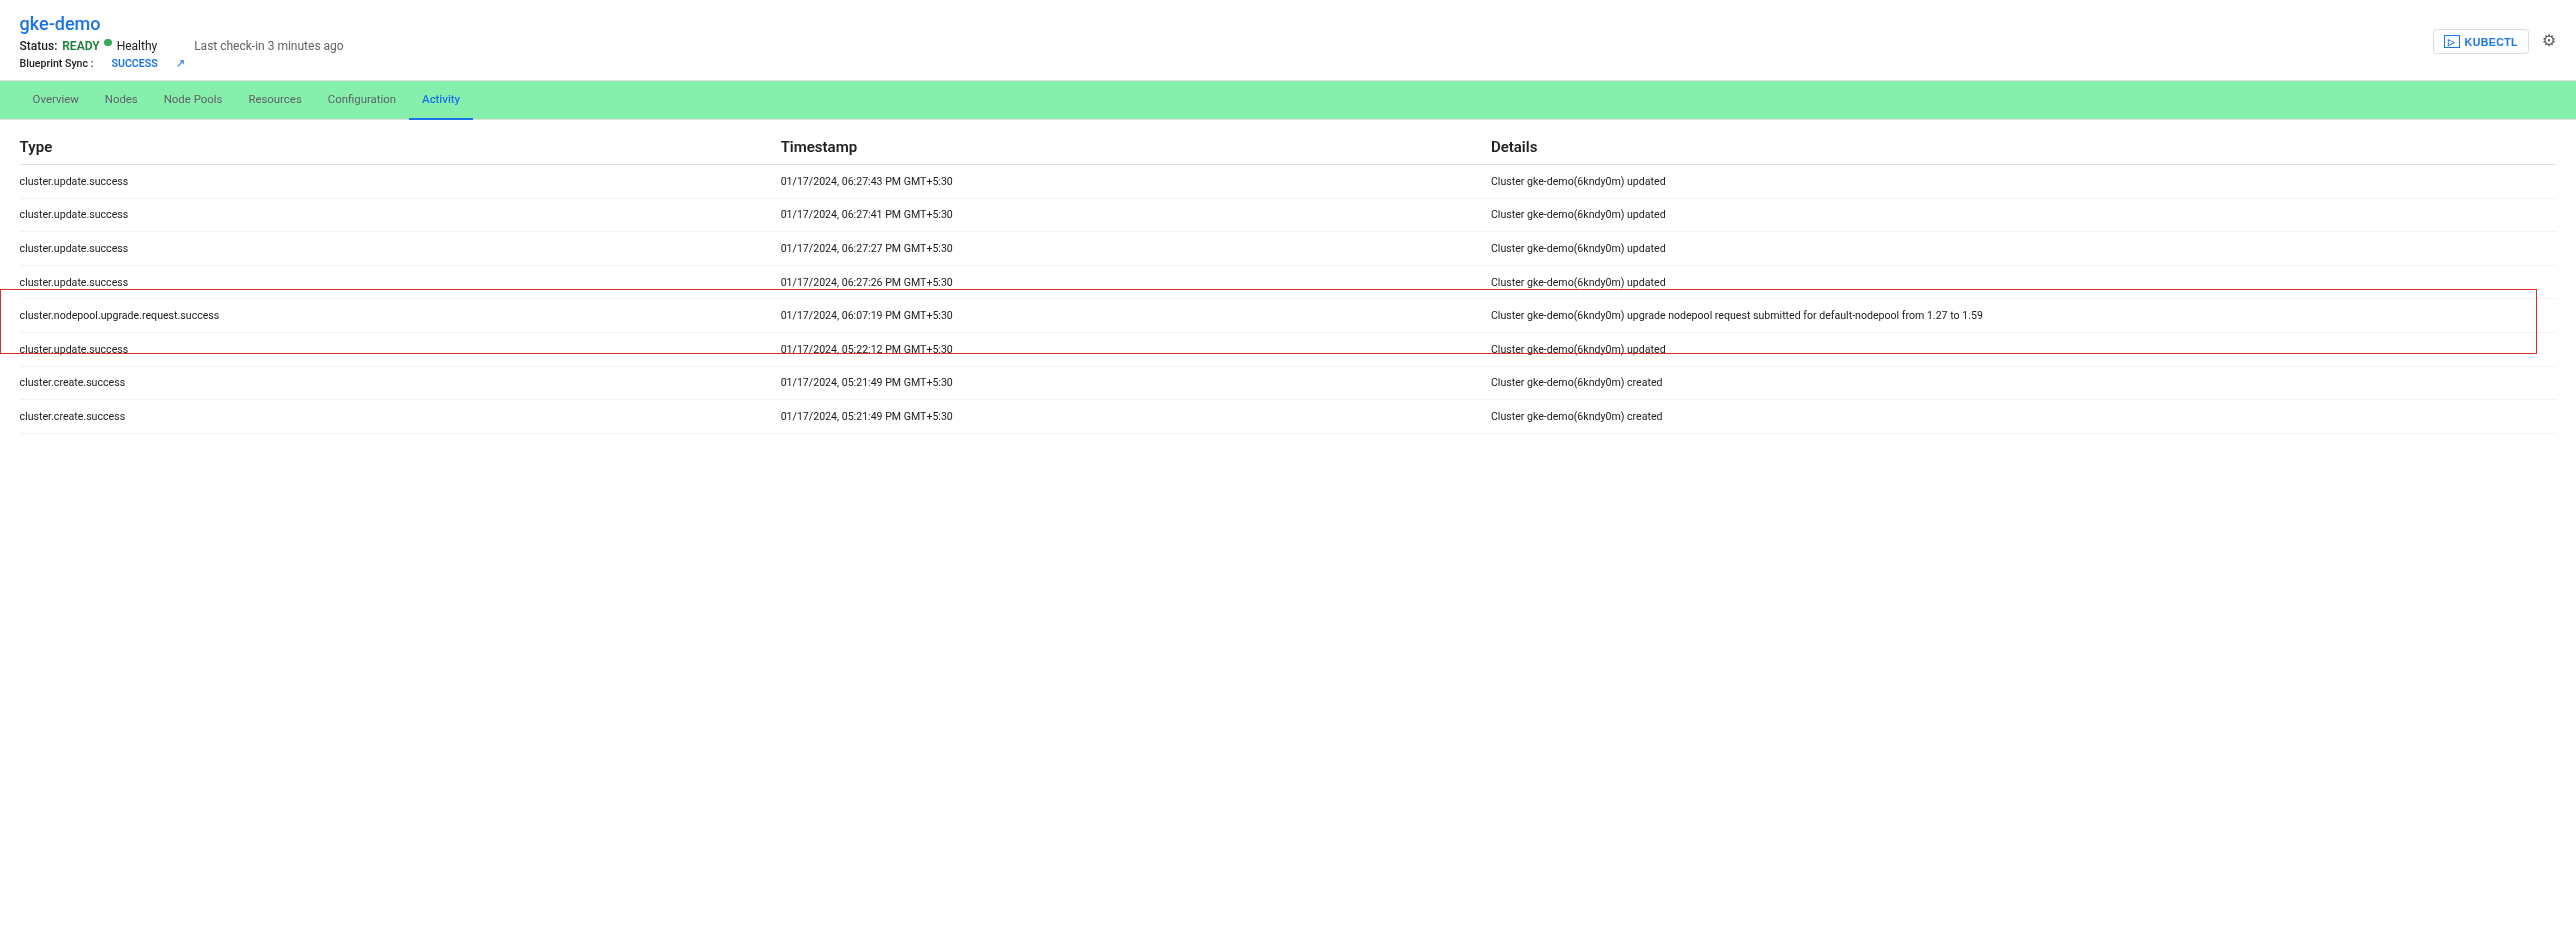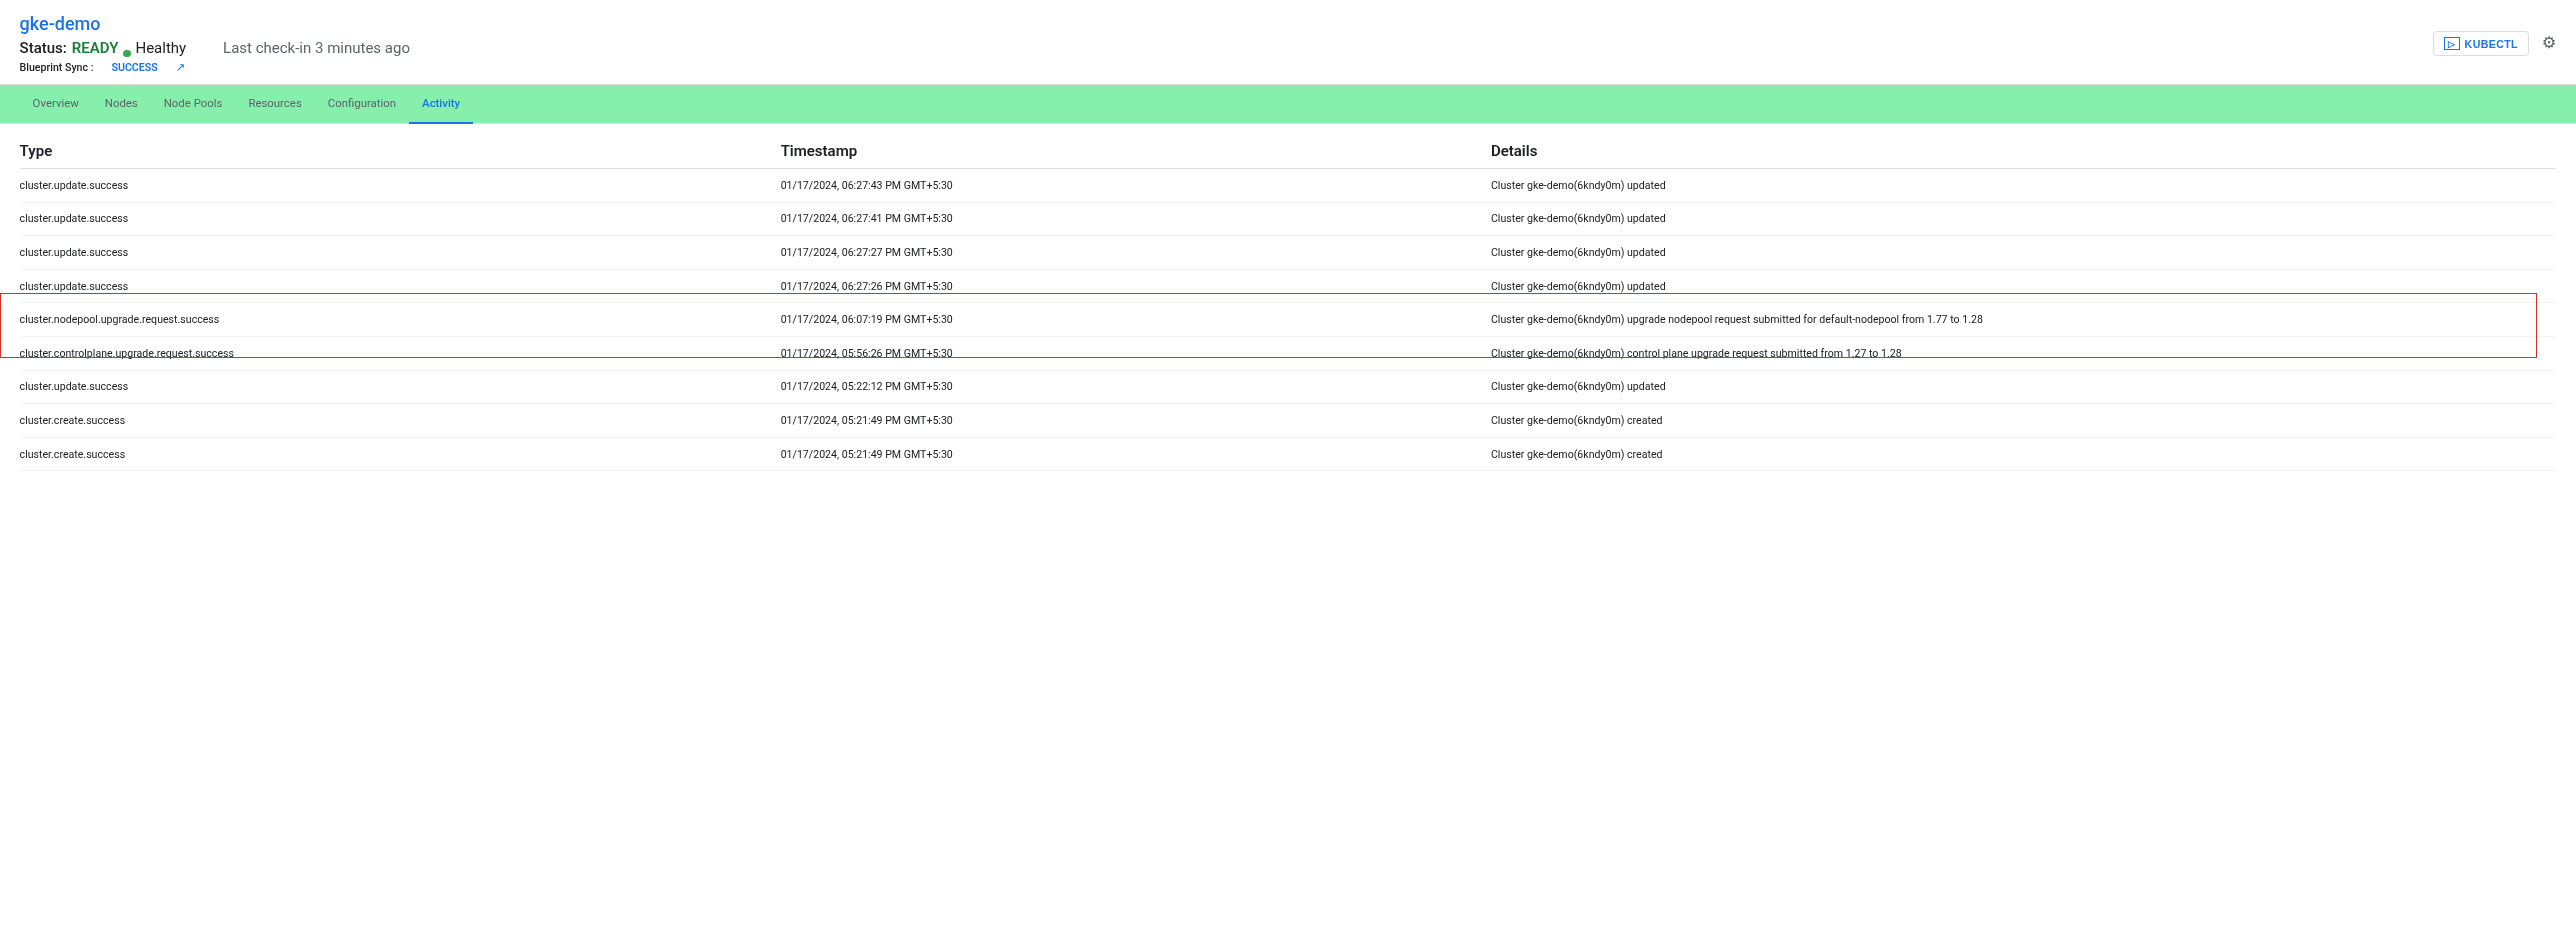--- a/index.html
+++ b/index.html
@@ -24,23 +24,23 @@
       color: #1a73e8;
     }
     .header-meta {
       margin-top: 4.9px;
       display: flex;
       flex-direction: column;
       gap: 3.3px;
     }
     .status-row {
       display: flex;
-      align-items: flex-end;
+      align-items: flex-start;
       gap: 4.9px;
-      font-size: 15px;
+      font-size: 12px;
     }
     .status-label {
       color: #202124;
       font-weight: 500;
     }
     .status-value {
       color: #188038;
       font-weight: 600;
     }
     .health-dot {
@@ -216,26 +216,21 @@
           <td class="col-details">Cluster gke-demo(6kndy0m) updated</td>
         </tr>
         <tr>
           <td class="col-type">cluster.update.success</td>
           <td class="col-timestamp">01/17/2024, 06:27:26 PM GMT+5:30</td>
           <td class="col-details">Cluster gke-demo(6kndy0m) updated</td>
         </tr>
         <tr style="">
           <td class="col-type">cluster.nodepool.upgrade.request.success</td>
           <td class="col-timestamp">01/17/2024, 06:07:19 PM GMT+5:30</td>
-          <td class="col-details">Cluster gke-demo(6kndy0m) upgrade nodepool request submitted for default-nodepool from 1.77 to 1.28</td>
-        </tr>
-        <tr style="">
-          <td class="col-type">cluster.controlplane.upgrade.request.success</td>
-          <td class="col-timestamp">01/17/2024, 05:56:26 PM GMT+5:30</td>
-          <td class="col-details">Cluster gke-demo(6kndy0m) control plane upgrade request submitted from 1.27 to 1.28</td>
+          <td class="col-details">Cluster gke-demo(6kndy0m) upgrade nodepool request submitted for default-nodepool from 1.27 to 1.59</td>
         </tr>
         <tr>
           <td class="col-type">cluster.update.success</td>
           <td class="col-timestamp">01/17/2024, 05:22:12 PM GMT+5:30</td>
           <td class="col-details">Cluster gke-demo(6kndy0m) updated</td>
         </tr>
         <tr>
           <td class="col-type">cluster.create.success</td>
           <td class="col-timestamp">01/17/2024, 05:21:49 PM GMT+5:30</td>
           <td class="col-details">Cluster gke-demo(6kndy0m) created</td>

